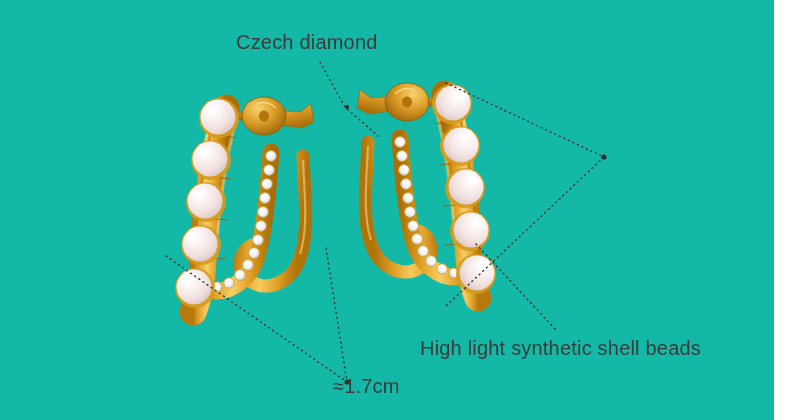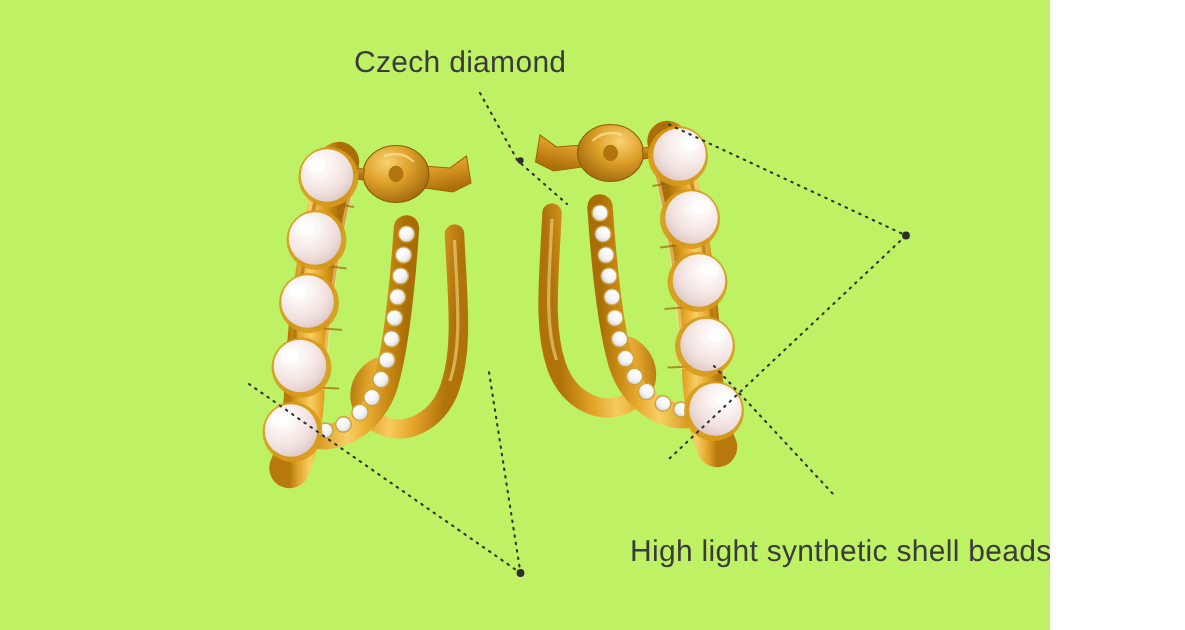--- a/index.html
+++ b/index.html
@@ -6,23 +6,23 @@
   html, body {
     margin: 0;
     padding: 0;
     background: #ffffff;
   }
   body {
     font-family: "Liberation Sans", sans-serif;
   }
   #stage {
     position: relative;
-    width: 700px;
+    width: 774px;
     height: 420px;
-    background: #bef264;
+    background: #14b8a6;
     overflow: hidden;
   }
   #art {
     position: absolute;
     left: 0;
     top: 0;
     width: 790px;
     height: 420px;
   }
   .anno {
@@ -35,21 +35,20 @@
   }
   #label-czech {
     left: 236px;
     top: 31px;
     font-size: 20px;
   }
   #label-shell {
     left: 420px;
     top: 337px;
     font-size: 20px;
-    margin-top: 20px;
   }
   #label-width {
     left: 620px;
     top: 146px;
     font-size: 20px;
   }
   #label-height {
     left: 333px;
     top: 375px;
     font-size: 20px;
@@ -256,14 +255,15 @@
       <circle cx="604" cy="157" r="2.6"></circle>
       <circle cx="347" cy="382" r="2.6"></circle>
     </g>
   </svg>
 
   <div class="anno" id="label-czech">Czech diamond</div>
 
   <div class="anno" id="label-shell">High light synthetic shell beads</div>
 
 
+  <div class="anno" id="label-height">≈1.7cm</div>
 
 </div>
 
 </body></html>

